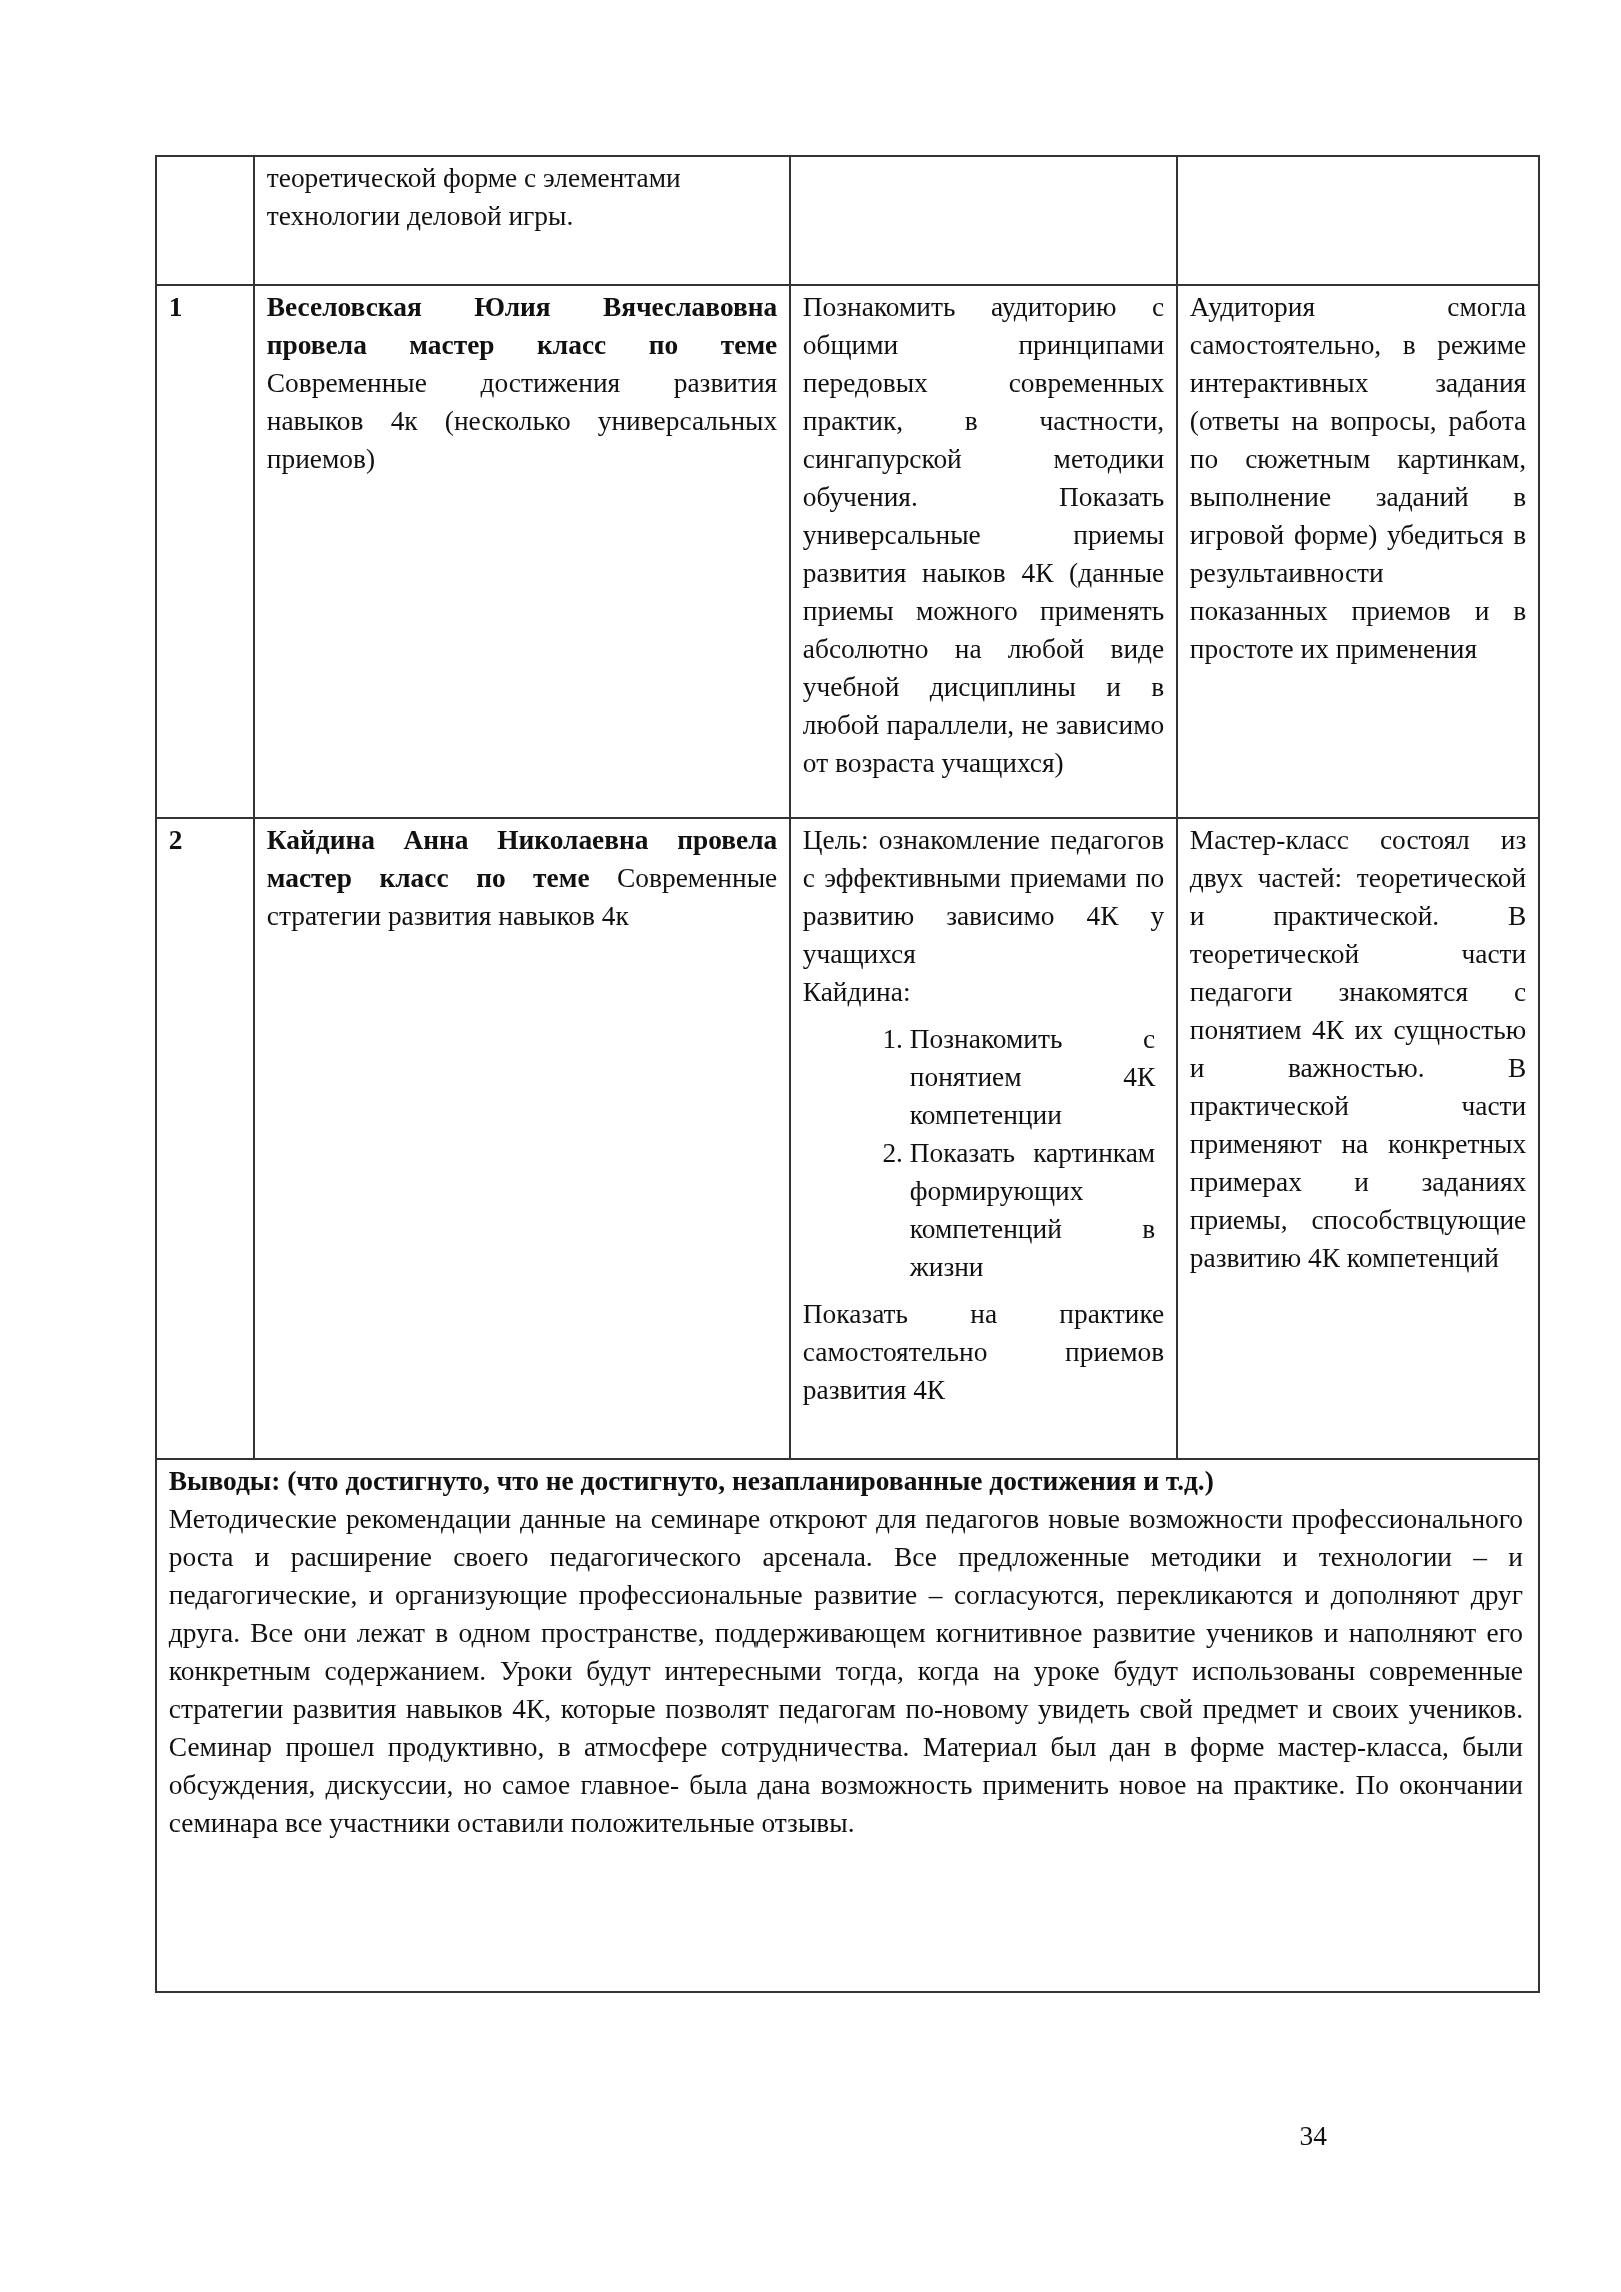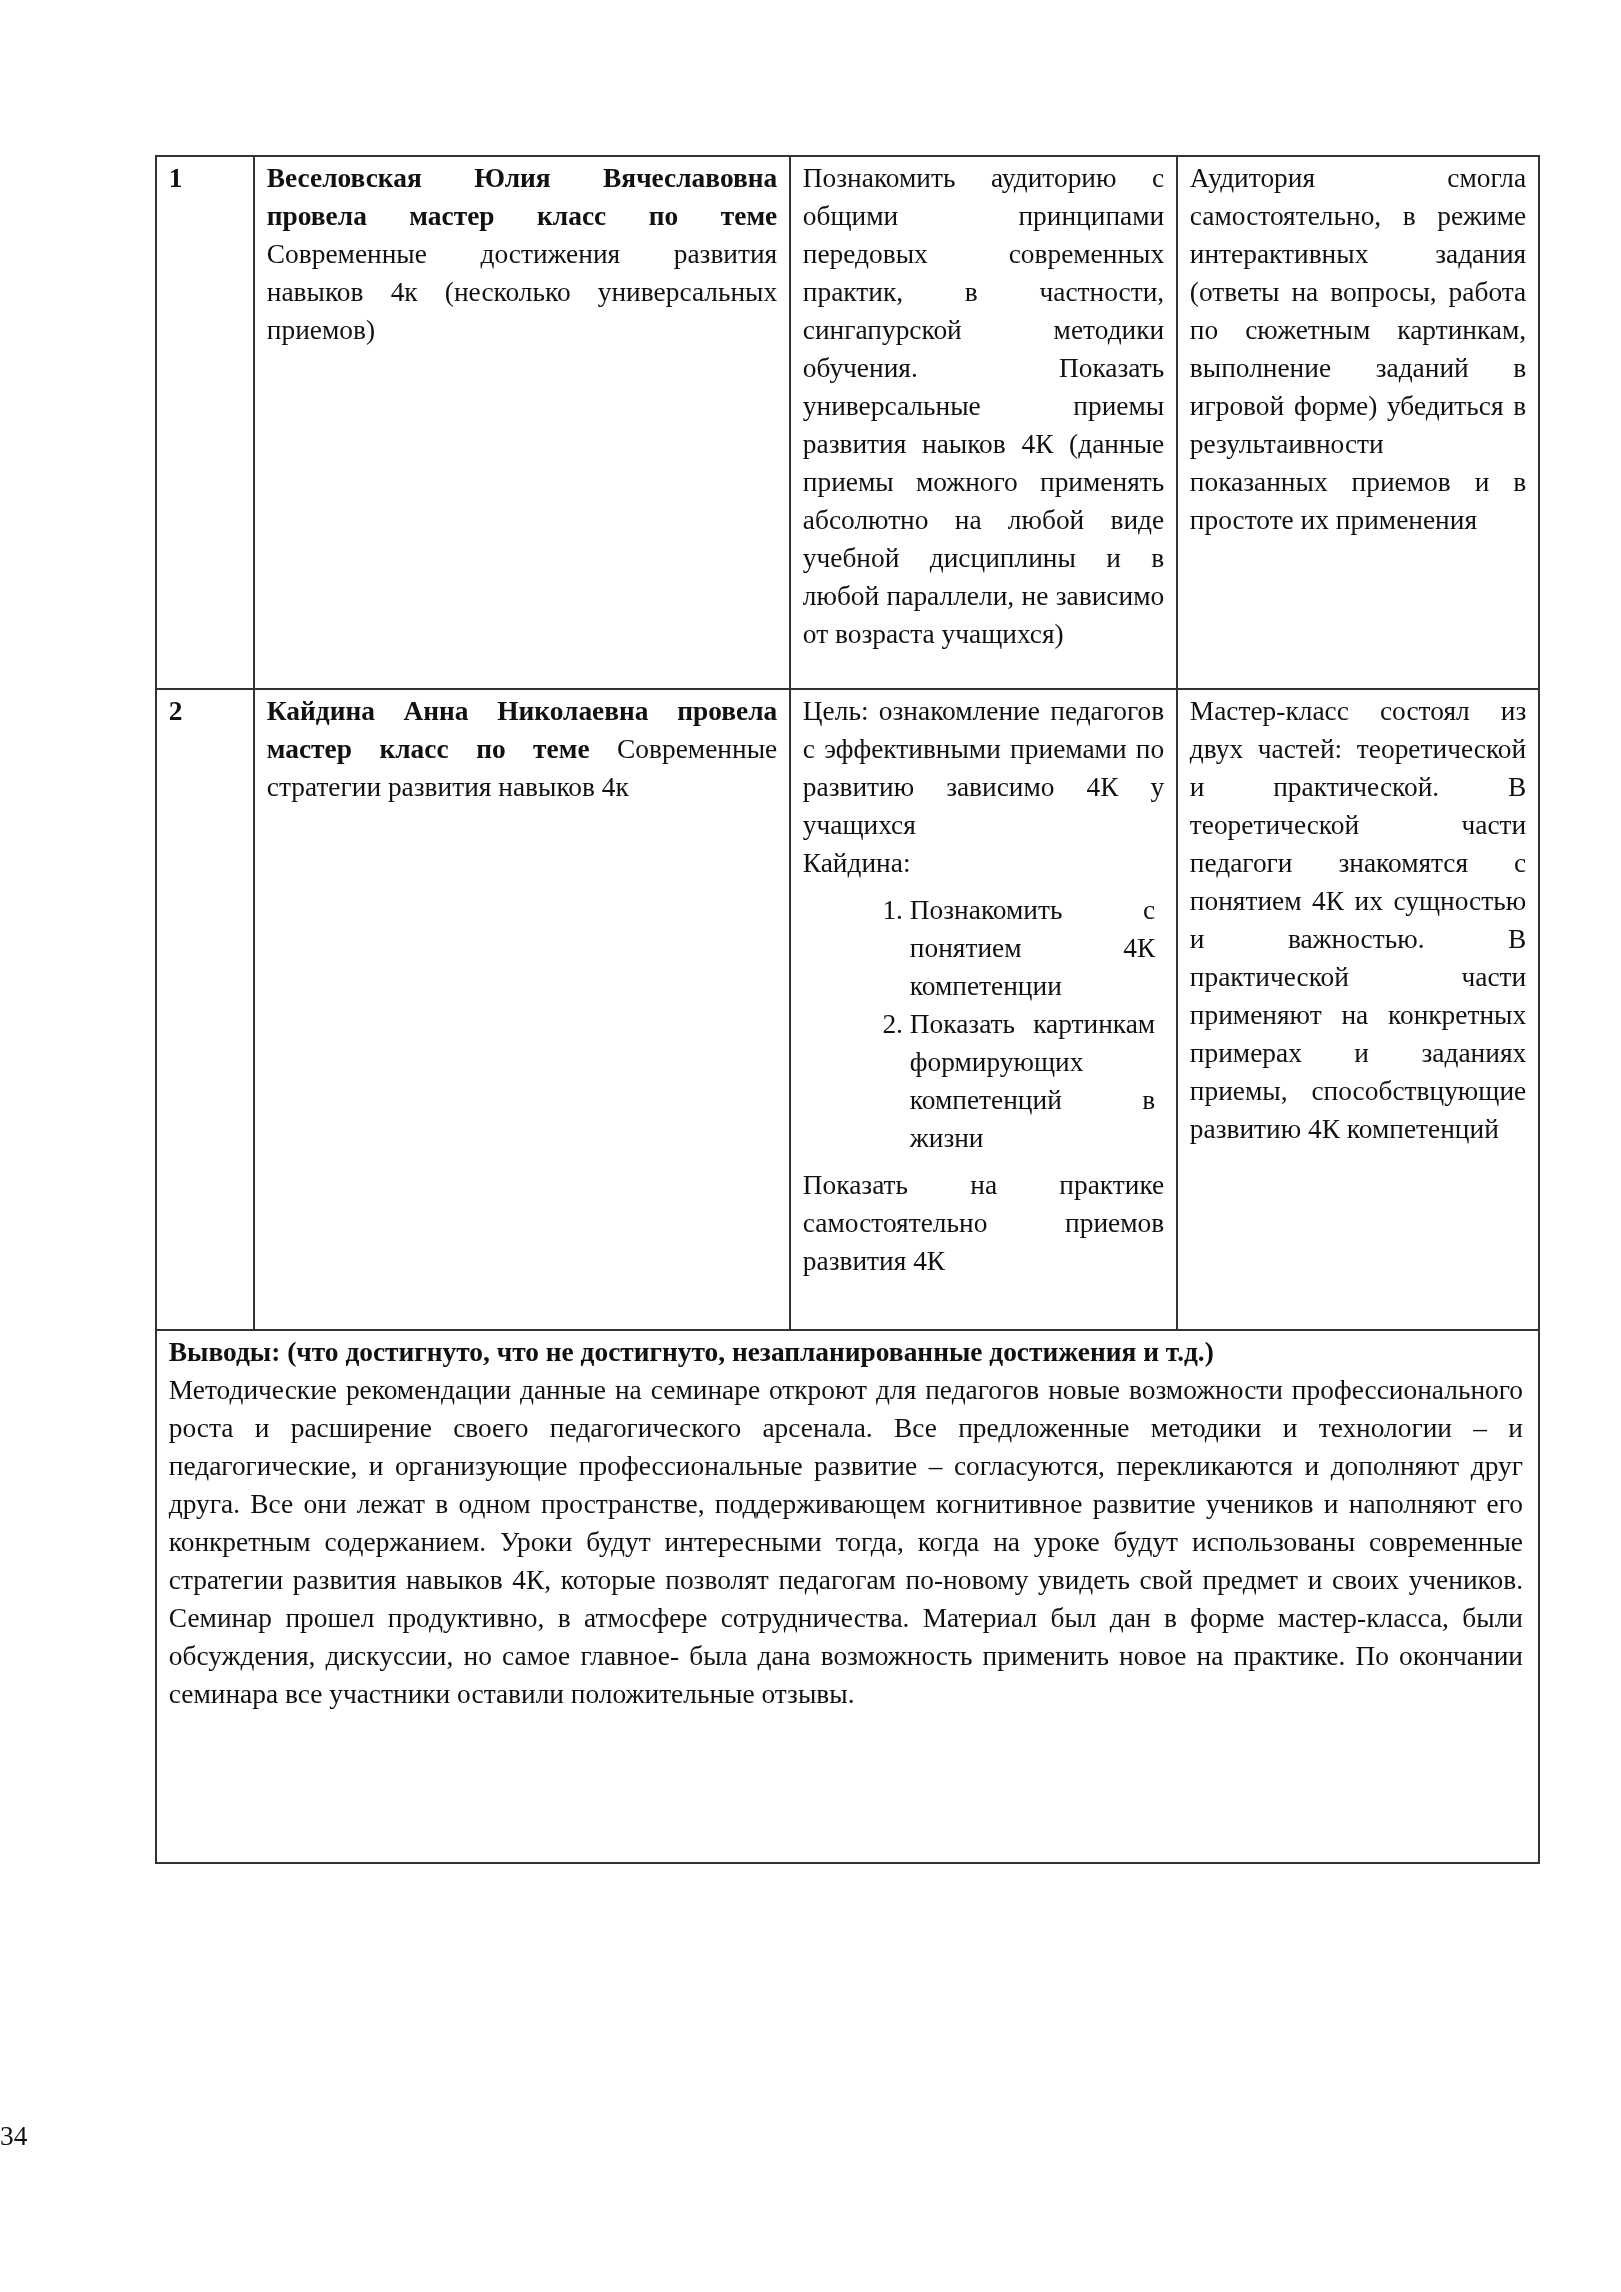--- a/index.html
+++ b/index.html
@@ -11,34 +11,43 @@
   .c0 { width: 98px; } .c1 { width: 536px; } .c2 { width: 387px; } .c3 { width: 362px; }
   .num { font-weight: bold; }
   .b { font-weight: bold; }
   ol.tasks { margin: 9px; padding-left: 98px; }
   ol.tasks li { text-align: justify; }
   .row0 td { height: 125px; }
   .row1 td { height: 529px; }
   .row2 td { height: 637px; }
   .row3 td { height: 529px; padding-left: 11.8px; padding-right: 15px; }
   .row4 td { height: 73px; }
-  .pagenum { position: absolute; top: 2121px; left: 0; width: 1311px; text-align: left; font-size: 27.4px; }
+  .pagenum { position: absolute; top: 2121px; left: 16px; width: 1311px; text-align: right; font-size: 27.4px; }
 </style>
 </head>
 <body>
 
 <table class="tbl">
   <colgroup>
       <col class="c0">
       <col class="c1">
       <col class="c2">
       <col class="c3">
     </colgroup>
 
   <tbody>
+      <tr class="row0">
+    <td></td>
+    <td>
+      <div>теоретической форме с элементами</div>
+      <div>технологии деловой игры.</div>
+    </td>
+    <td></td>
+    <td></td>
+  </tr>
 
   <tr class="row1">
     <td class="num">1</td>
     <td>
       <span class="b">Веселовская Юлия Вячеславовна провела мастер класс по теме</span>
       <span>Современные достижения развития навыков 4к (несколько универсальных приемов)</span>
     </td>
     <td>
       <span>Познакомить аудиторию с общими принципами передовых современных практик, в частности, сингапурской методики обучения. Показать универсальные приемы развития наыков 4К (данные приемы можного применять абсолютно на любой виде учебной дисциплины и в любой параллели, не зависимо от возраста учащихся)</span>
     </td>

